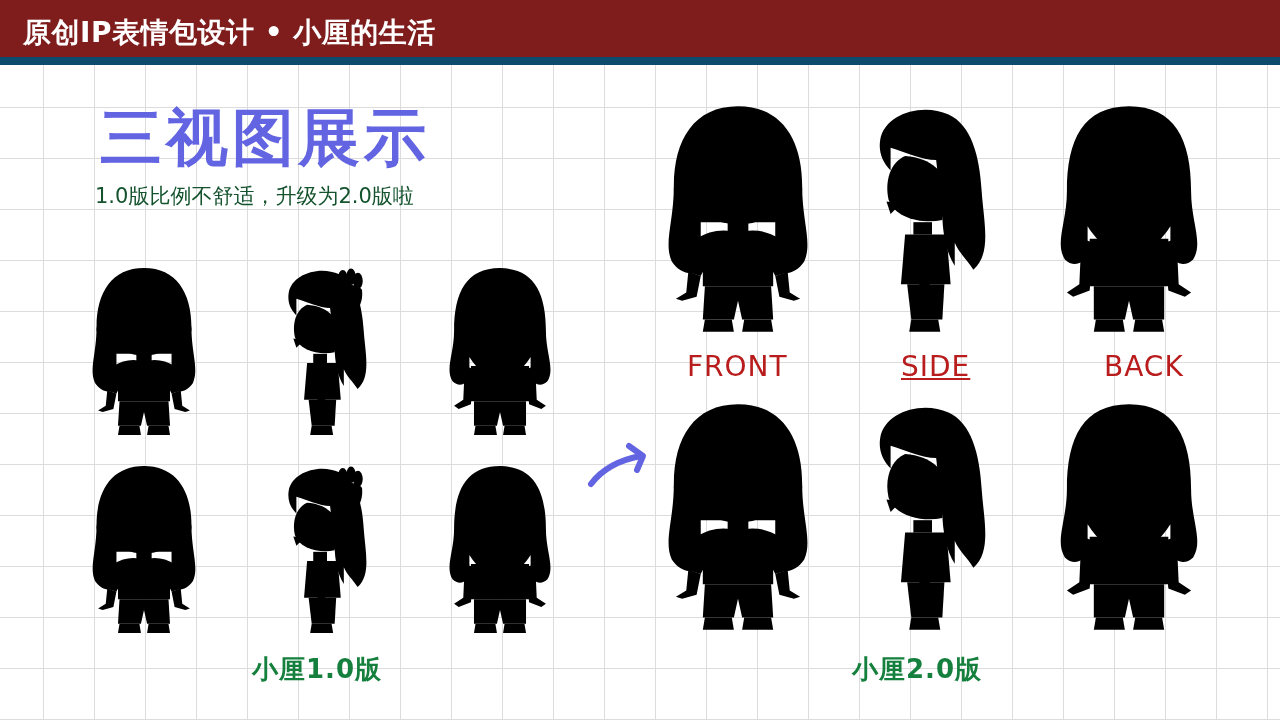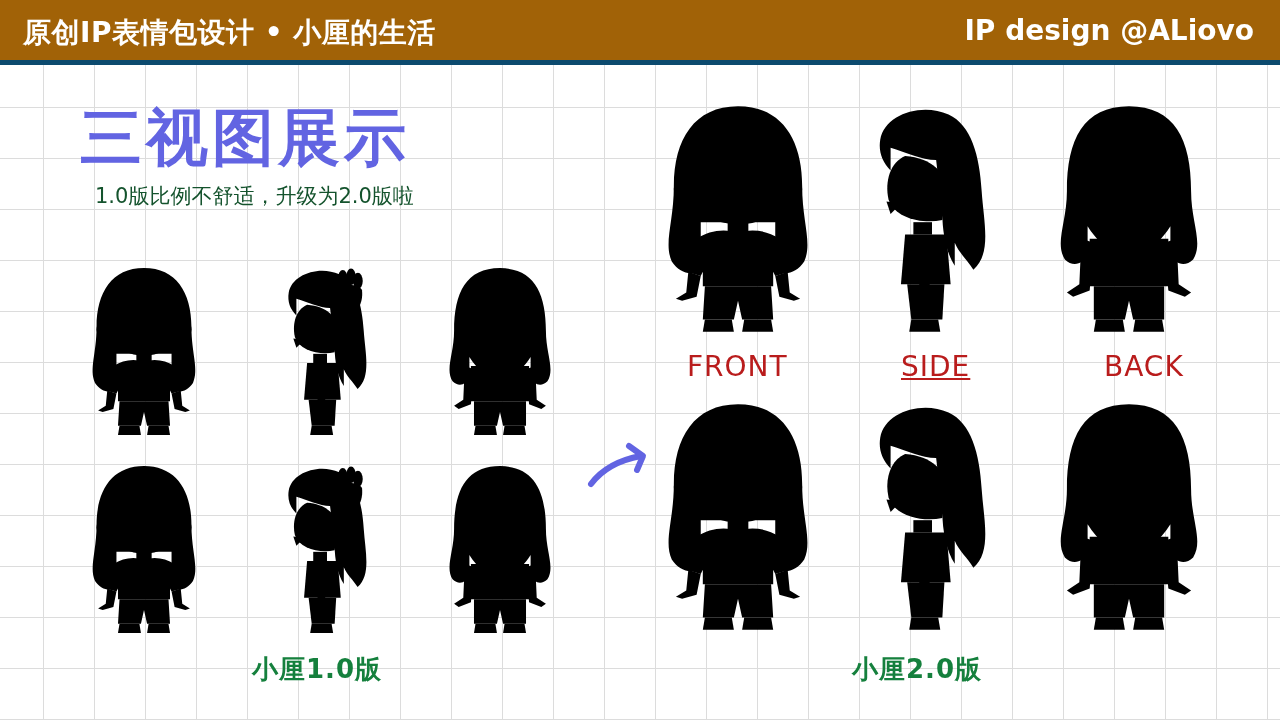--- a/index.html
+++ b/index.html
@@ -2,38 +2,37 @@
 <html><head>
 <meta charset="utf-8">
 <style>
   html,body{margin:0;padding:0;}
   body{width:1280px;height:720px;overflow:hidden;position:relative;background:#ffffff;font-family:"DejaVu Sans",sans-serif;}
   .grid{position:absolute;left:0;top:65px;width:1280px;height:655px;
     background-image:
       linear-gradient(to right,#dcdcdc 1px,transparent 1px),
       linear-gradient(to bottom,#dcdcdc 1px,transparent 1px);
     background-size:51px 51px;background-position:43px 42px;}
-  .header{position:absolute;left:0;top:0;width:1280px;height:65px;background:#a16207;border-bottom:5px solid #0c4a6e;box-sizing:border-box;}
+  .header{position:absolute;left:0;top:0;width:1280px;height:65px;background:#7f1d1d;border-bottom:8px solid #0c4a6e;box-sizing:border-box;}
   .header-left{position:absolute;left:23px;top:14px;color:#fff;font-size:28px;font-weight:bold;letter-spacing:0.5px;}
   .header-right{position:absolute;right:26px;top:14px;color:#fff;font-size:28px;font-weight:bold;}
-  .title{position:absolute;left:80px;top:100px;color:#6264e2;font-size:62px;font-weight:bold;letter-spacing:4px;line-height:76px;}
+  .title{position:absolute;left:100px;top:100px;color:#6264e2;font-size:62px;font-weight:bold;letter-spacing:4px;line-height:76px;}
   .subtitle{position:absolute;left:95px;top:182px;color:#14532d;font-size:21px;}
   .view-label{position:absolute;top:350px;font-size:28px;color:#b91c1c;letter-spacing:1px;}
   .version-label{position:absolute;top:652px;font-size:26px;font-weight:bold;color:#15803d;letter-spacing:1px;}
   .fig{position:absolute;}
   svg{display:block;}
 </style>
 </head>
 <body>
 
 <div class="grid"></div>
 
 <div class="header">
   <div class="header-left">原创IP表情包设计 • 小厘的生活</div>
-  <div class="header-right">IP design @ALiovo</div>
 </div>
 
 <div class="title">三视图展示</div>
 <div class="subtitle">1.0版比例不舒适，升级为2.0版啦</div>
 
 <svg width="0" height="0" style="position:absolute">
   <defs>
 
     <g id="front-fig">
       <path class="hair" d="M70 8 C28 8 8 40 8 85 C8 120 -2 140 6 158 C14 170 26 172 34 166 L34 120 L106 120 L106 166 C114 172 126 170 134 158 C142 140 132 120 132 85 C132 40 112 8 70 8 Z"></path>

